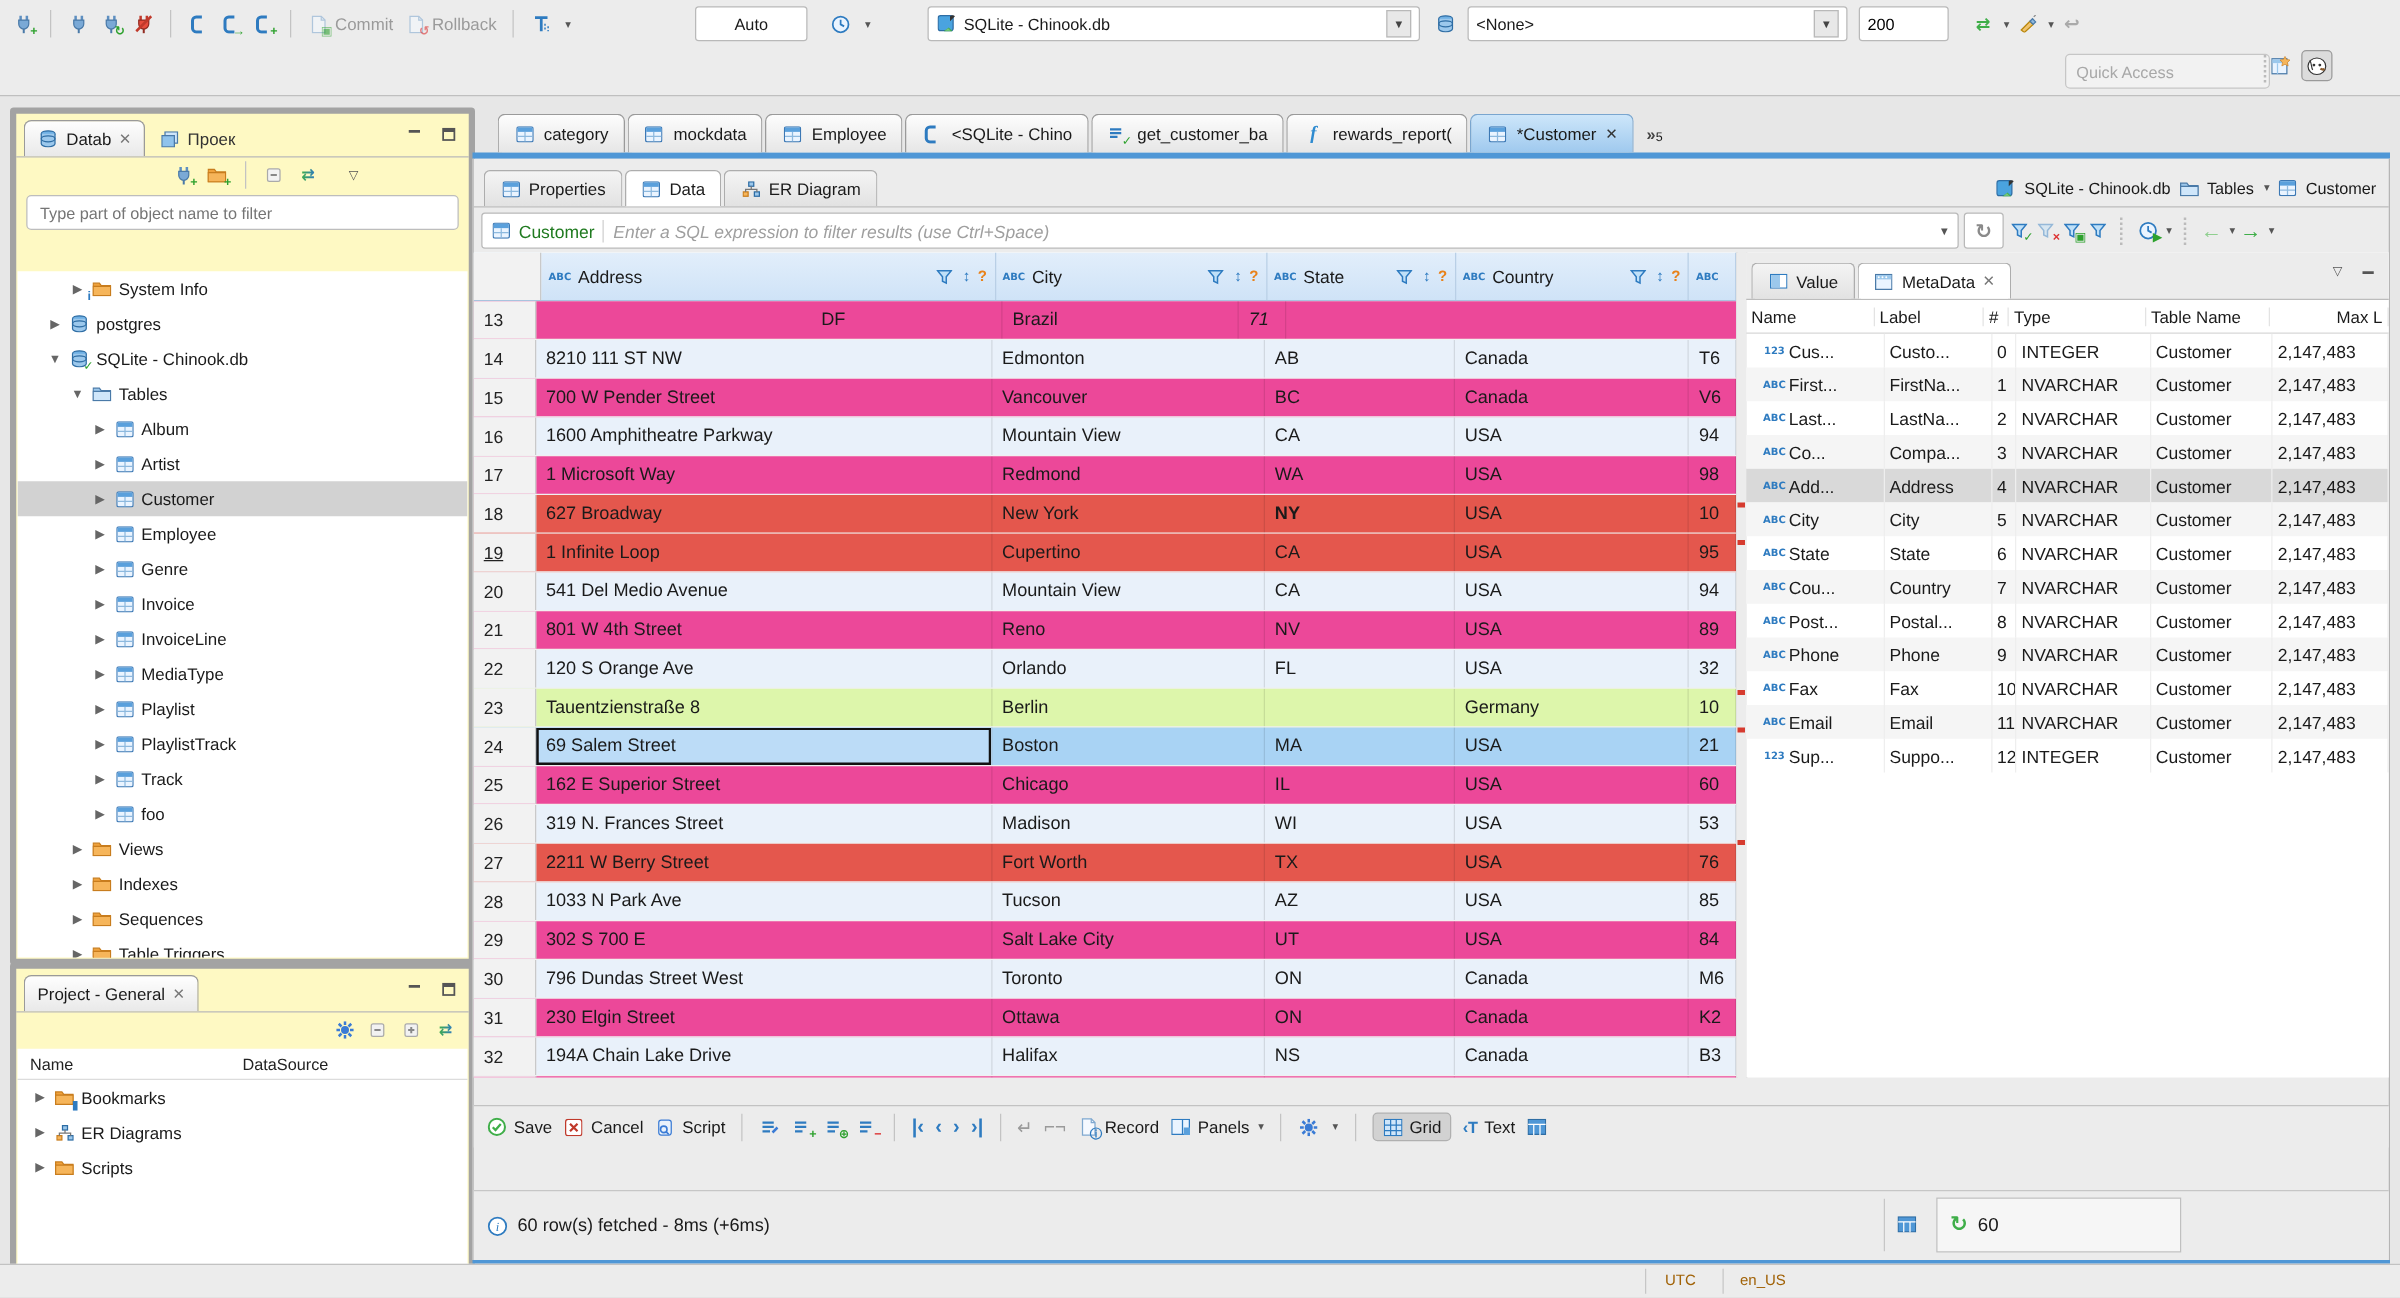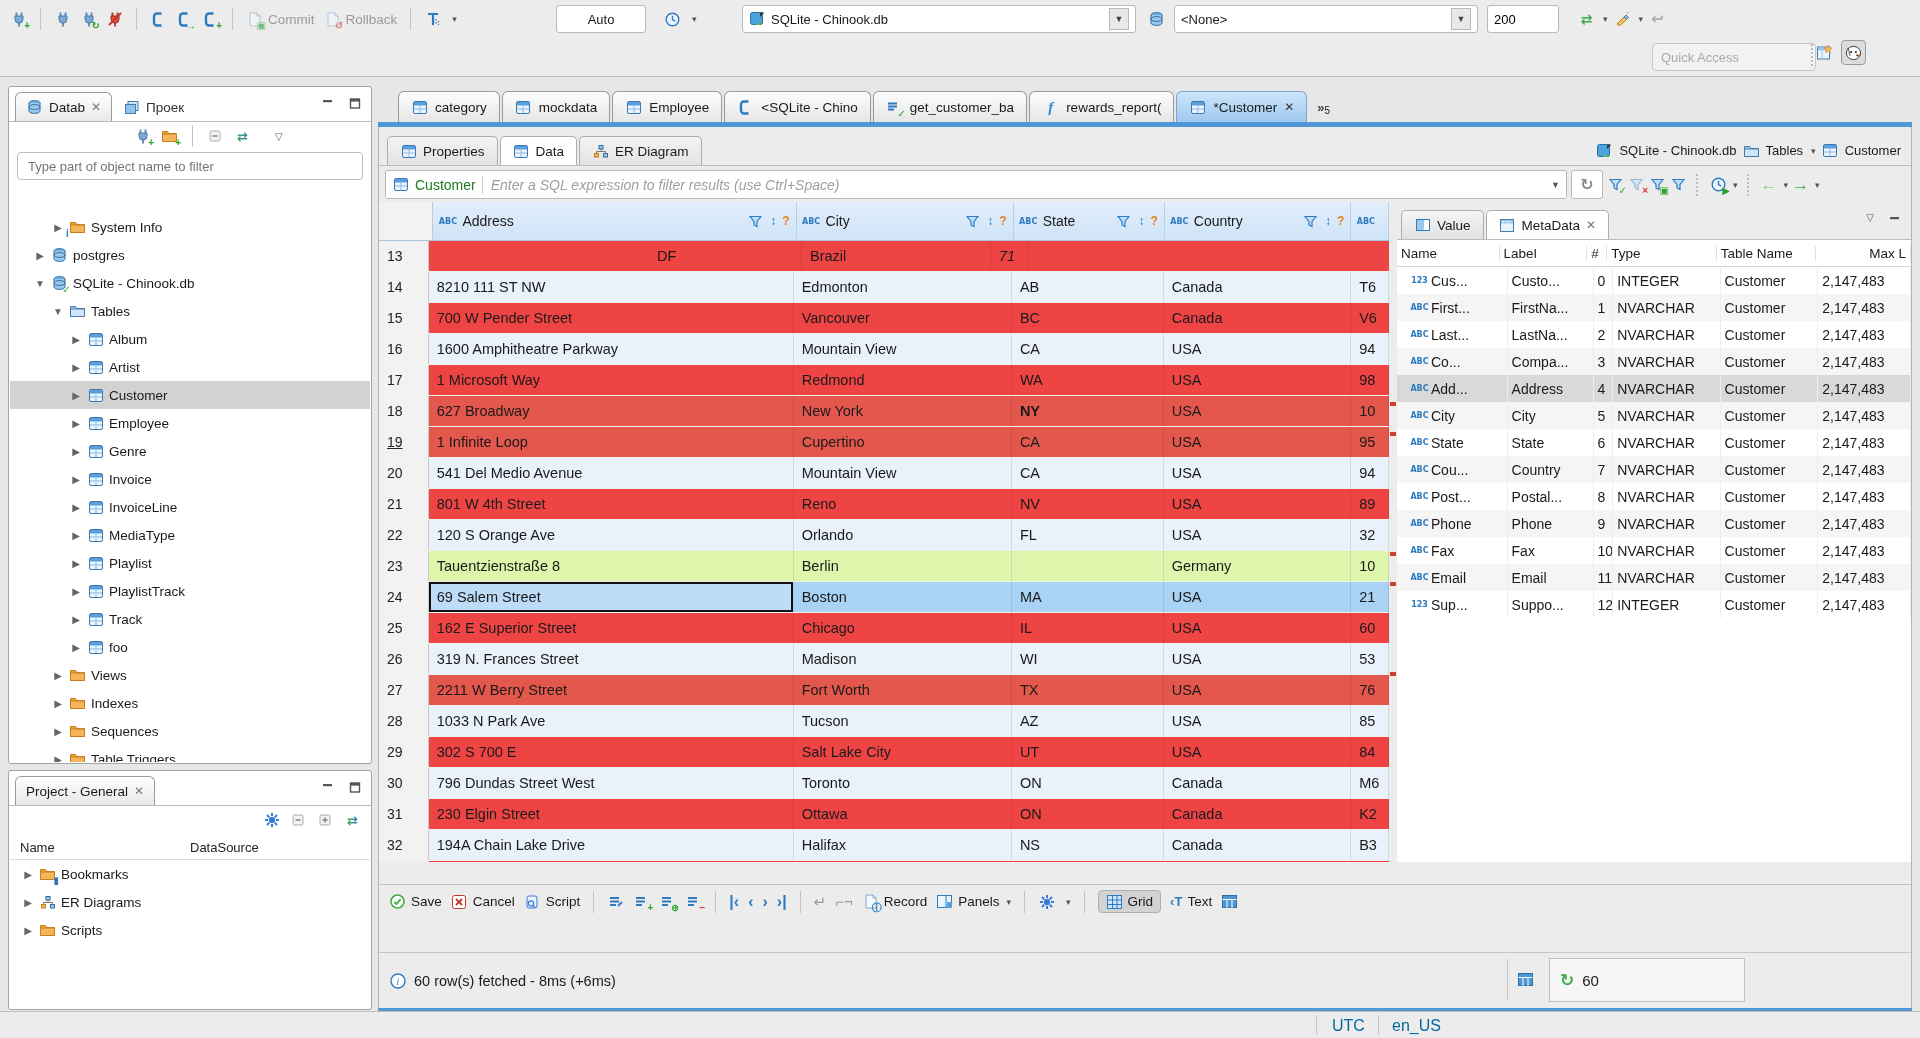--- a/index.html
+++ b/index.html
@@ -26,21 +26,21 @@
   #topbar{position:absolute;left:0;top:0;width:1920px;height:76px;background:#ececec;border-bottom:1px solid #bfbfbf;}
   .tg{position:absolute;top:5px;display:flex;align-items:center;gap:9px;height:28px;}
   .combo{display:flex;align-items:center;background:#fff;border:1px solid #b9b9b9;border-radius:3px;height:26px;padding:0 6px;gap:5px;}
   .combo .arrbtn{width:18px;height:20px;background:#e8e8e8;border:1px solid #b9b9b9;display:flex;align-items:center;justify-content:center;font-size:9px;color:#444;margin-left:4px}
   .lbl-dis{color:#9a9a9a}
   #qa{position:absolute;left:1652px;top:43px;width:146px;height:26px;border:1px solid #c6c6c6;border-radius:4px;
       display:flex;align-items:center;padding:0 8px;color:#a8a8a8;background:#f2f2f2}
   #persp{position:absolute;left:1816px;top:40px;display:flex;align-items:center;gap:8px}
   .persp-act{border:1px solid #9a9a9a;background:#dcdcdc;border-radius:4px;padding:3px}
   
-  .panel{position:absolute;background:#ffffff;border:1px solid #a3a3a3;border-radius:3px;}
+  .panel{position:absolute;background:#fef9c3;border:5px solid #a3a3a3;border-radius:3px;}
   #nav{left:8px;top:86px;width:362px;height:676px;}
   #proj{left:8px;top:770px;width:362px;height:238px;}
   .ptabs{display:flex;align-items:flex-end;height:34px;padding-left:6px;border-bottom:1px solid #b9b9b9;position:relative}
   .ptab{display:flex;align-items:center;gap:6px;height:28px;padding:0 10px;border:1px solid #9a9a9a;border-bottom:none;
         border-radius:6px 6px 0 0;background:linear-gradient(#fefefe,#e9e9e9);font-size:13.5px}
   .ptab.inactive{background:transparent;border-color:transparent;color:#333}
   .winbtns{position:absolute;right:8px;top:8px;display:flex;gap:10px}
   .ptoolbar{display:flex;align-items:center;height:28px;gap:10px;padding:0 10px;justify-content:flex-end}
   .filterbox{margin:2px 8px;height:26px;border:1px solid #bdbdbd;border-radius:4px;background:#fff;display:flex;align-items:center;padding:0 8px;color:#a7a7a7}
   #tree{position:absolute;left:1px;top:126px;right:1px;bottom:1px;background:#fff;overflow:hidden}
@@ -67,21 +67,21 @@
                display:flex;align-items:center;padding:0 6px;gap:6px}
   #filterinput .tname{color:#1f7a1f;font-size:14px}
   #filterinput .ph{color:#9f9f9f;font-style:italic;font-size:14px;border:none;outline:none;flex:1;background:transparent}
   #filterinput .ph::placeholder{color:#9f9f9f;font-style:italic}
   .refreshbox{height:27px;width:30px;background:#fff;border:1px solid #b9b9b9;border-radius:3px;display:flex;align-items:center;justify-content:center}
   
   #gridwrap{position:absolute;left:0;top:75px;width:1010px;bottom:146px;background:#fff;overflow:hidden;border-right:1px solid #b5b5b5}
   #ghead{display:flex;height:38px;background:linear-gradient(#e2eefb,#cfe3f7);border-bottom:1px solid #a9c3de}
   .gh{display:flex;align-items:center;gap:6px;padding:0 6px;border-right:1px solid #b9cfe6;font-size:14px;overflow:hidden}
   .gh .flex1{flex:1}
-  .grow{display:flex;height:30px;border-bottom:1px solid #f0f0f0;background:#ef4444}
+  .grow{display:flex;height:30px;border-bottom:1px solid #f0f0f0;background:#ec4899}
   .grow.alt{background:#e9f1fa}
   .grow.red{background:#e4574d}
   .grow.green{background:#ddf6ab}
   .grow.selected{background:#a9d3f4}
   .gc{display:flex;align-items:center;padding:0 8px;border-right:1px solid rgba(0,0,0,0.10);font-size:14.5px;
       overflow:hidden;white-space:nowrap}
   .rn{width:42px;background:#f2f2f2;border-right:1px solid #c9c9c9;color:#222;justify-content:flex-start;font-size:14px}
   .focuscell{box-shadow:inset 0 0 0 2px #111;background:#bcdcf7}
   #markstrip{position:absolute;left:1010px;top:75px;width:8px;bottom:146px;background:#ececec;border-right:1px solid #b5b5b5}
   .mark{position:absolute;left:1px;width:6px;height:4px;background:#d63b2f}
@@ -99,21 +99,21 @@
             display:flex;align-items:center;gap:9px;padding-left:10px;box-sizing:border-box}
   .fbtn{display:flex;align-items:center;gap:5px;font-size:13.5px}
   .fbtn.active{background:#d2d2d2;border:1px solid #b0b0b0;border-radius:4px;padding:2px 7px}
   #fstatus{position:absolute;left:0;bottom:0;width:100%;height:56px;background:#ececec;border-top:1px solid #c6c6c6;
            display:flex;align-items:center;padding-left:10px;box-sizing:border-box}
   #fstatus .msg{font-size:14.5px;margin-left:8px}
   #refbox{position:absolute;left:1170px;top:5px;width:196px;height:44px;background:#f6f6f6;border:1px solid #c0c0c0;
           display:flex;align-items:center;gap:8px;padding-left:10px;box-sizing:border-box;font-size:15px}
   
   #statusbar{position:absolute;left:0;top:1011px;width:1920px;height:27px;background:#ececec;border-top:1px solid #c2c2c2}
-  #statusbar .si{position:absolute;top:5px;font-size:16px;color:#0369a1}
+  #statusbar .si{position:absolute;top:5px;font-size:12px;color:#a16207}
   .vdiv{position:absolute;top:3px;width:1px;height:20px;background:#c6c6c6}
 </style>
 </head>
 <body>
 
 <div id="root">
 
   <div id="topbar">
     <div class="tg" style="left:10px">
       <span class="ic">

